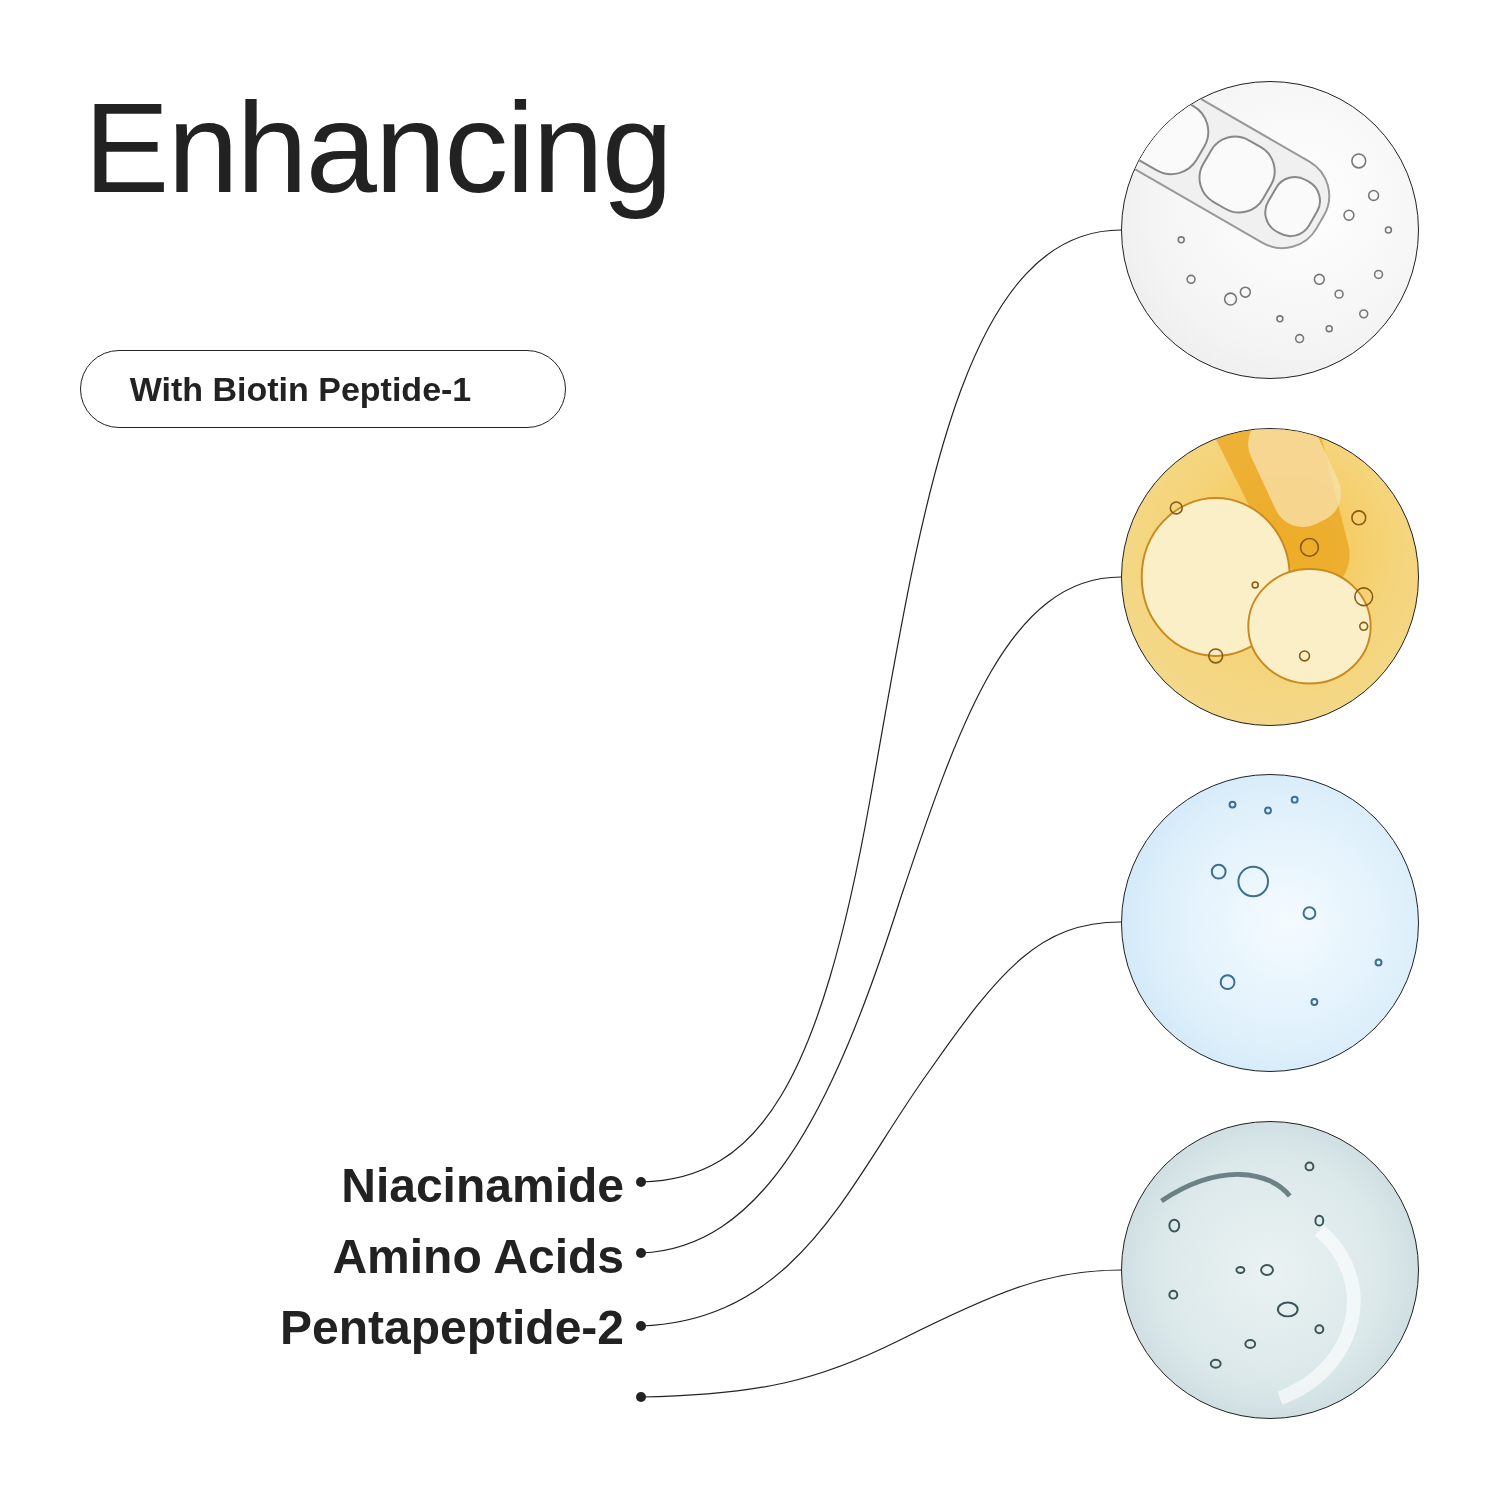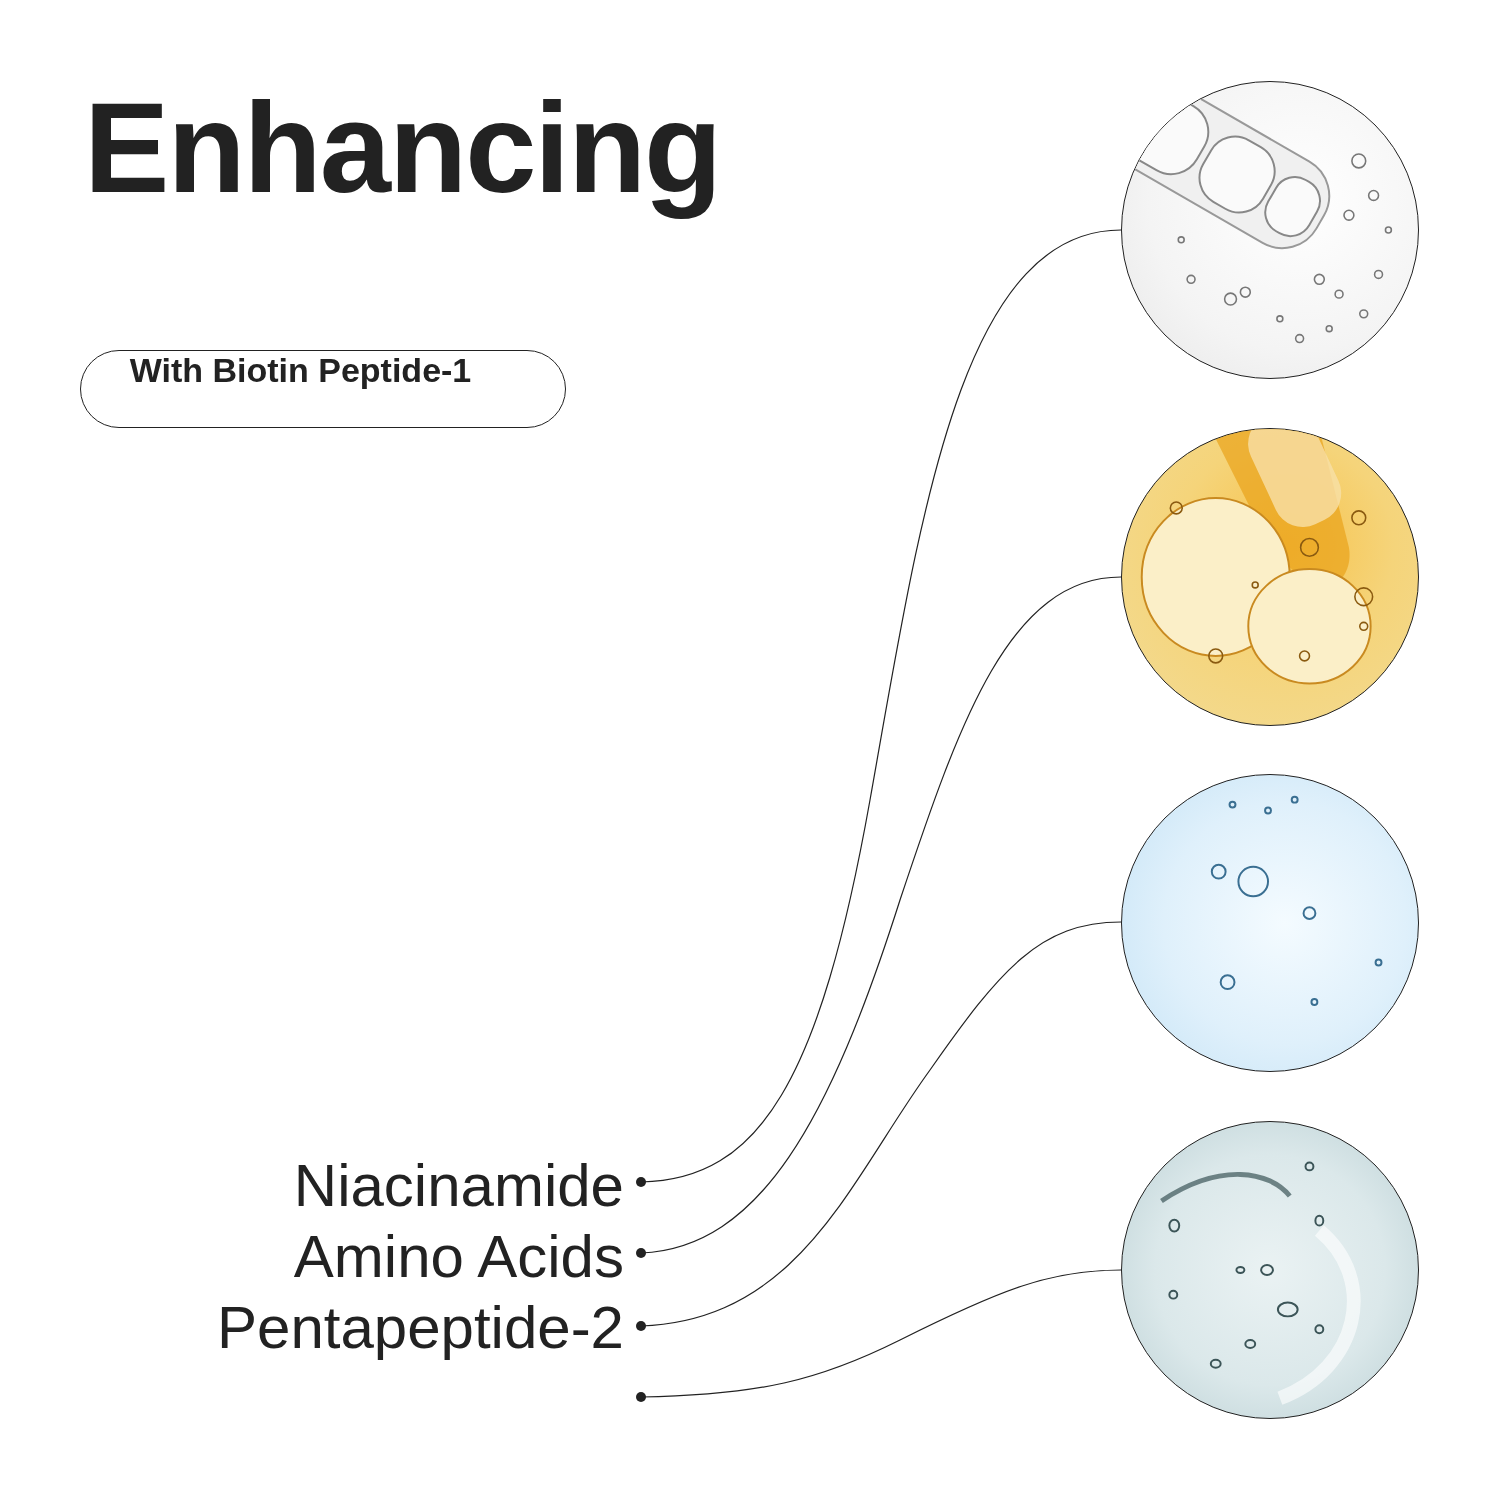--- a/index.html
+++ b/index.html
@@ -1,26 +1,26 @@
 <!DOCTYPE html>
 <html><head>
 <meta charset="utf-8">
 <style>
   html, body { margin:0; padding:0; background:#ffffff; }
   body { width:1500px; height:1500px; position:relative; overflow:hidden;
          font-family:"Liberation Sans", sans-serif; color:#222222; }
   .title { position:absolute; left:84px; top:76px; margin:0; font-weight:400;
            font-size:128px; line-height:144px; letter-spacing:-2px; color:#222222; }
-  .title span { display:block;font-weight:bold; }
+  .title span { display:block; }
   .pill { position:absolute; left:80px; top:350px; width:486px; height:78px;
           border:1.5px solid #222; border-radius:40px; box-sizing:border-box;
-          display:flex; align-items:flex-start; justify-content:center; }
+          display:flex; align-items:center; justify-content:center; }
   .pill span { font-weight:700; font-size:34px; color:#222; letter-spacing:0px; margin-left:-45px; }
   .labels { position:absolute; right:876px; top:1150px; text-align:right; }
-  .label { font-weight:400; font-size:60px; line-height:71px; height:71px; color:#222; white-space:nowrap; }
+  .label { font-weight:700; font-size:48px; line-height:71px; height:71px; color:#222; white-space:nowrap; }
   svg.lines { position:absolute; left:0; top:0; }
   .ingredient-circle { position:absolute; width:298px; height:298px; border-radius:50%;
            border:1.5px solid #222; box-sizing:border-box; overflow:hidden; }
   .c1 { left:1121px; top:81px;
         background: radial-gradient(circle at 60% 40%, #ffffff 0%, #f4f4f4 60%, #e6e6e6 100%); }
   .c2 { left:1121px; top:428px;
         background: radial-gradient(circle at 55% 40%, #f7c24a 0%, #f5d47a 45%, #f3d98c 80%, #efcf79 100%); }
   .c3 { left:1121px; top:774px;
         background: radial-gradient(circle at 55% 50%, #f4fbff 0%, #dff0fb 55%, #c4e2f5 100%); }
   .c4 { left:1121px; top:1121px;

